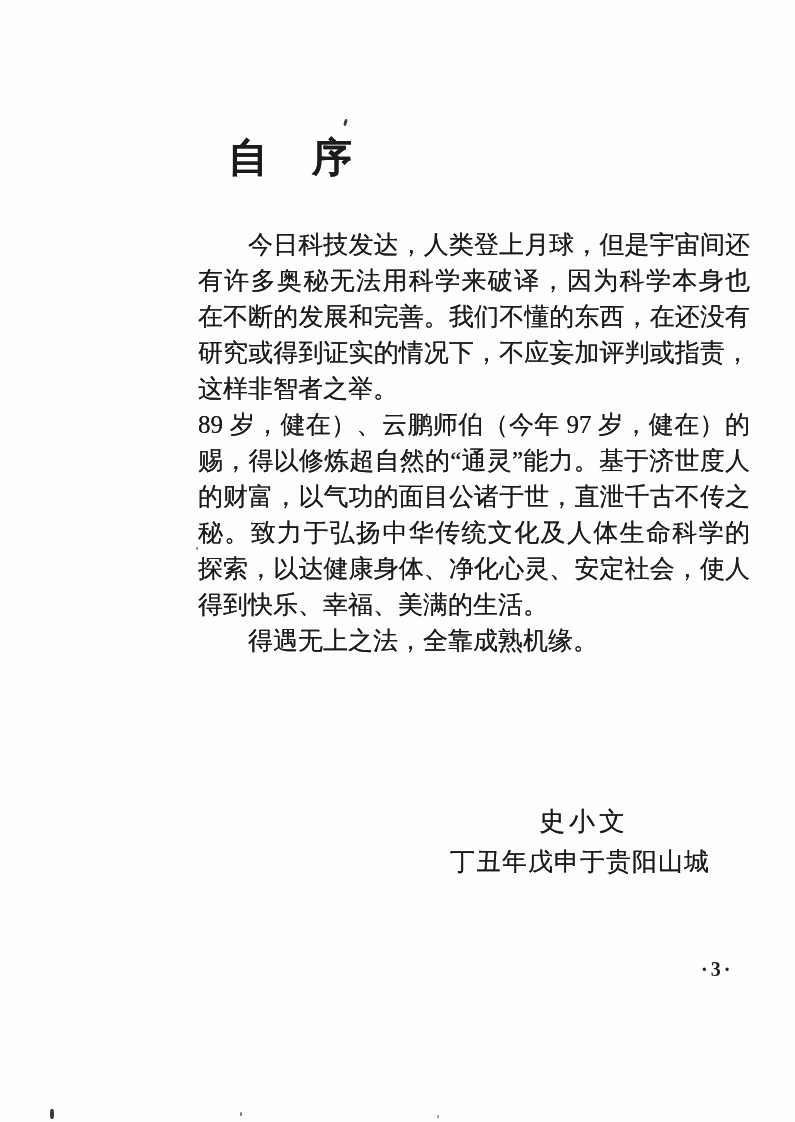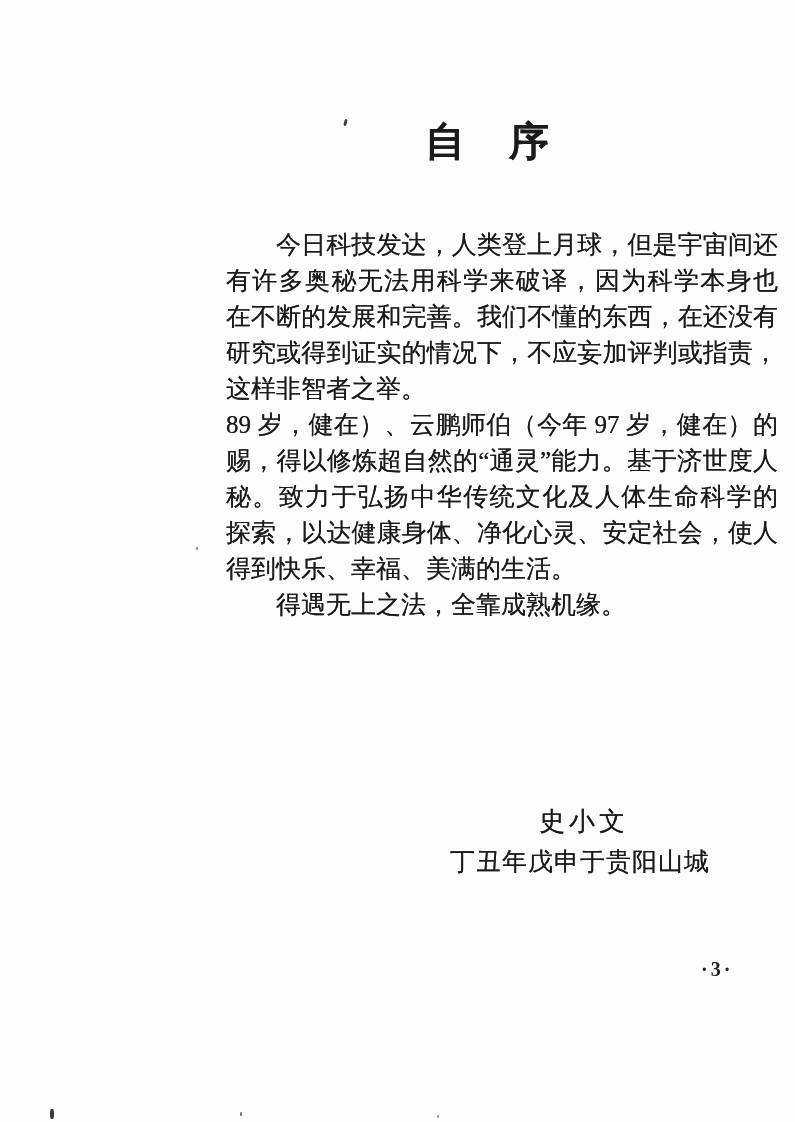--- a/index.html
+++ b/index.html
@@ -11,34 +11,33 @@
     font-family: "Liberation Serif", "DejaVu Serif", serif;
     color: #1b1b1b;
     overflow: hidden;
     margin: 0 auto;
   }
   .title {
     position: absolute;
     top: 118px;
     left: 212px;
     width: 552px;
-    margin: 0;
-    text-align: center;
+    margin: 16px;
+    text-align: left;
     font-size: 40px;
     line-height: 48px;
     font-weight: 600;
     letter-spacing: 2px;
     text-shadow: 0 0 0.6px rgba(20,20,20,0.85);
   }
   .body-text {
     position: absolute;
     top: 227px;
     left: 198px;
     width: 552px;
-    margin-left: 28px;
   }
   .line {
     font-size: 25px;
     line-height: 36px;
     height: 36px;
     text-align: justify;
     text-align-last: left;
     font-weight: 500;
     text-shadow: 0 0 0.6px rgba(20,20,20,0.85);
     overflow: hidden;
@@ -87,20 +86,21 @@
   <h1 class="title">自　序</h1>
 
   <div class="body-text">
       <div class="line indent full">今日科技发达，人类登上月球，但是宇宙间还</div>
       <div class="line full">有许多奥秘无法用科学来破译，因为科学本身也</div>
       <div class="line full">在不断的发展和完善。我们不懂的东西，在还没有</div>
       <div class="line full">研究或得到证实的情况下，不应妄加评判或指责，</div>
       <div class="line">这样非智者之举。</div>
       <div class="line full">89 岁，健在）、云鹏师伯（今年 97 岁，健在）的恩</div>
       <div class="line full">赐，得以修炼超自然的“通灵”能力。基于济世度人</div>
+      <div class="line full">的财富，以气功的面目公诸于世，直泄千古不传之</div>
       <div class="line full">秘。致力于弘扬中华传统文化及人体生命科学的</div>
       <div class="line full">探索，以达健康身体、净化心灵、安定社会，使人人</div>
       <div class="line">得到快乐、幸福、美满的生活。</div>
       <div class="line indent">得遇无上之法，全靠成熟机缘。</div>
     </div>
 
   <div class="signature">史小文</div>
 
   <div class="dateline">丁丑年戊申于贵阳山城</div>
 

